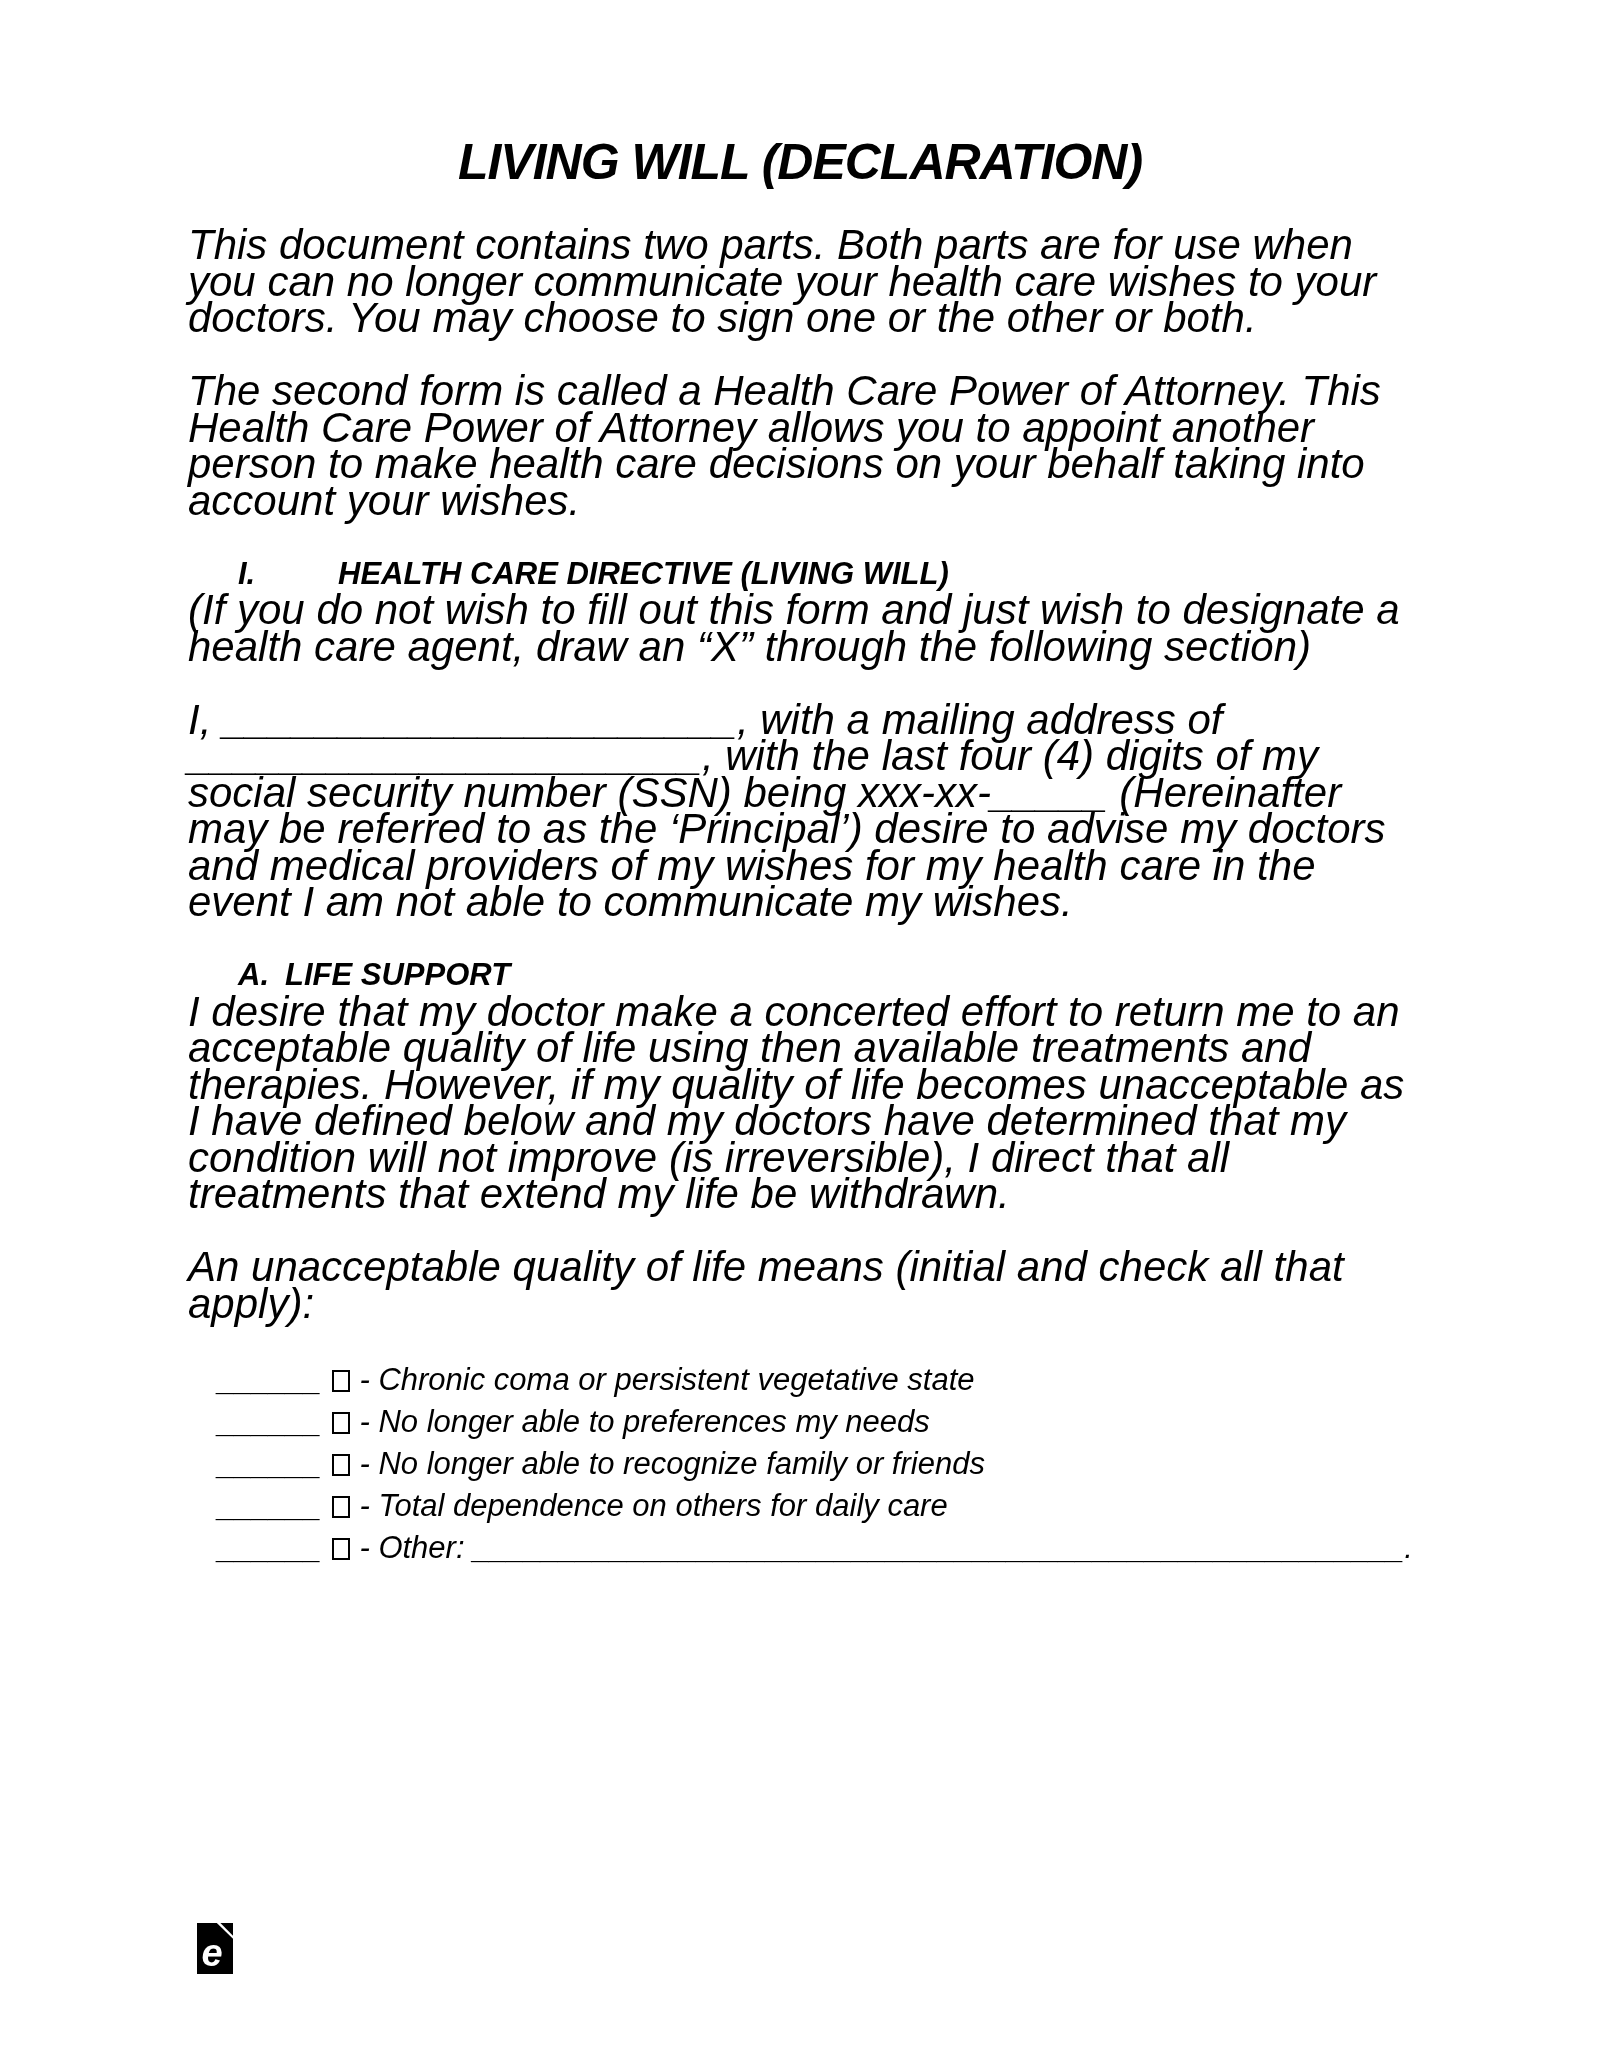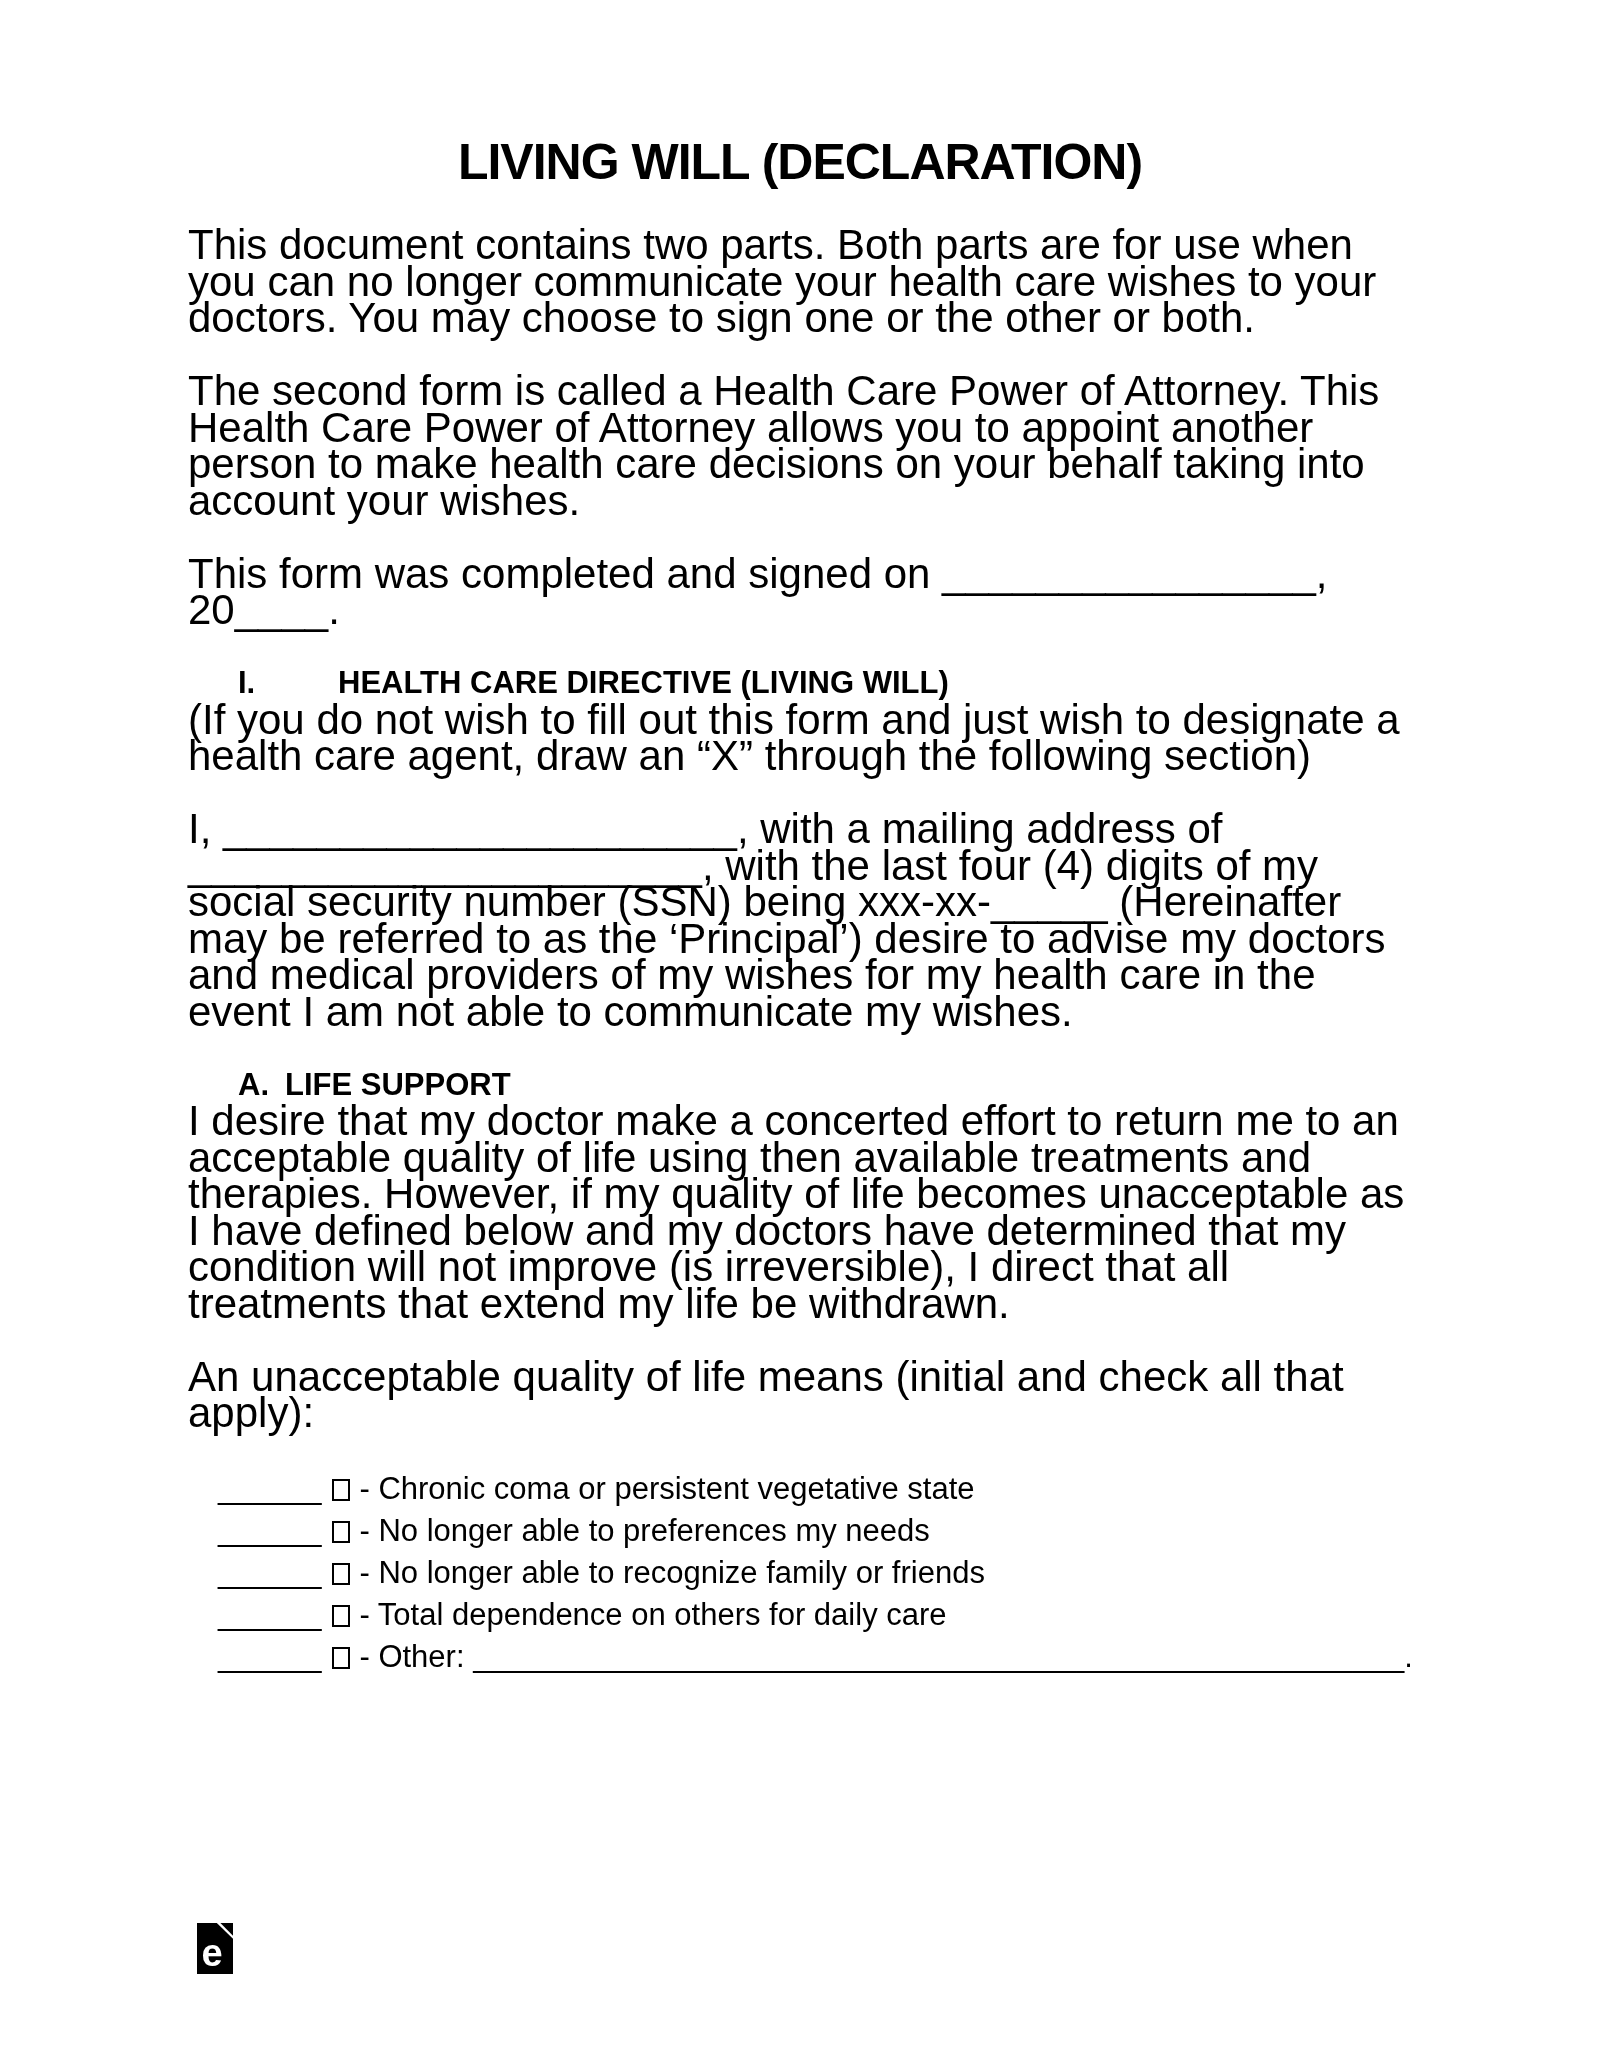--- a/index.html
+++ b/index.html
@@ -10,20 +10,21 @@
     font-family: "Liberation Sans", sans-serif;
     -webkit-font-smoothing: antialiased;
   }
   .page {
     position: relative;
     box-sizing: border-box;
     width: 1600px; height: 2070px;
     padding: 135px 188px 0 188px;
     background: #ffffff;
     overflow: hidden;
+    font-style: italic;
   }
   .doc-title {
     font-size: 50px;
     line-height: 54px;
     font-weight: bold;
     text-align: center;
     letter-spacing: -1px;
     margin: 0 0 38px 0;
   }
   p, .para {
@@ -85,21 +86,20 @@
 </head>
 <body>
 
 <div class="page">
 
   <h1 class="doc-title">LIVING WILL (DECLARATION)</h1>
 
   <p>This document contains two parts. Both parts are for use when you can no longer communicate your health care wishes to your doctors. You may choose to sign one or the other or both.</p>
   <p>The second form is called a Health Care Power of Attorney. This Health Care Power of Attorney allows you to appoint another person to make health care decisions on your behalf taking into account your wishes.</p>
 
-  <p><span>This form was completed and signed on </span><span class="blank">________________</span><span>, 20</span><span class="blank">____</span><span>.</span></p>
 
   <div class="section-heading">
     <span class="sec-num">I.</span>
     <span>HEALTH CARE DIRECTIVE (LIVING WILL)</span>
   </div>
   <p>(If you do not wish to fill out this form and just wish to designate a health care agent, draw an “X” through the following section)</p>
 
   <p><span>I, </span><span class="blank">______________________</span><span>, with a mailing address of </span><span class="blank">______________________</span><span>, with the last four (4) digits of my social security number (SSN) being xxx-xx-</span><span class="blank">_____</span><span> (Hereinafter may be referred to as the ‘Principal’) desire to advise my doctors and medical providers of my wishes for my health care in the event I am not able to communicate my wishes.</span></p>
 
   <div class="section-heading">

